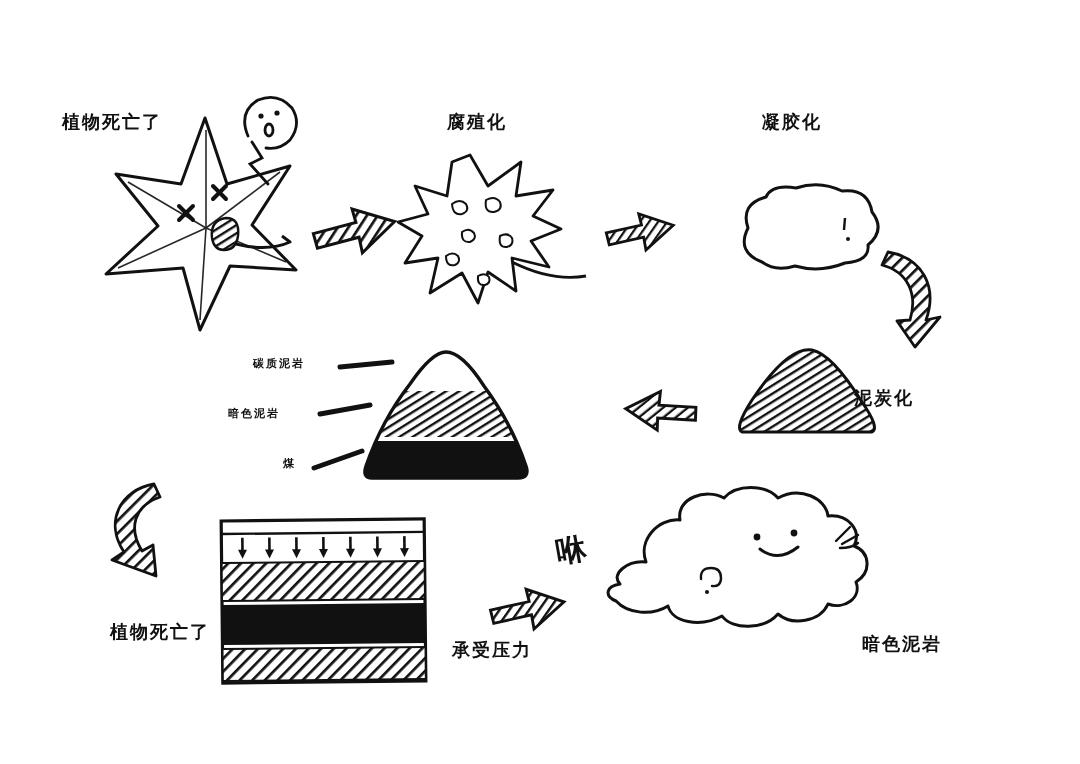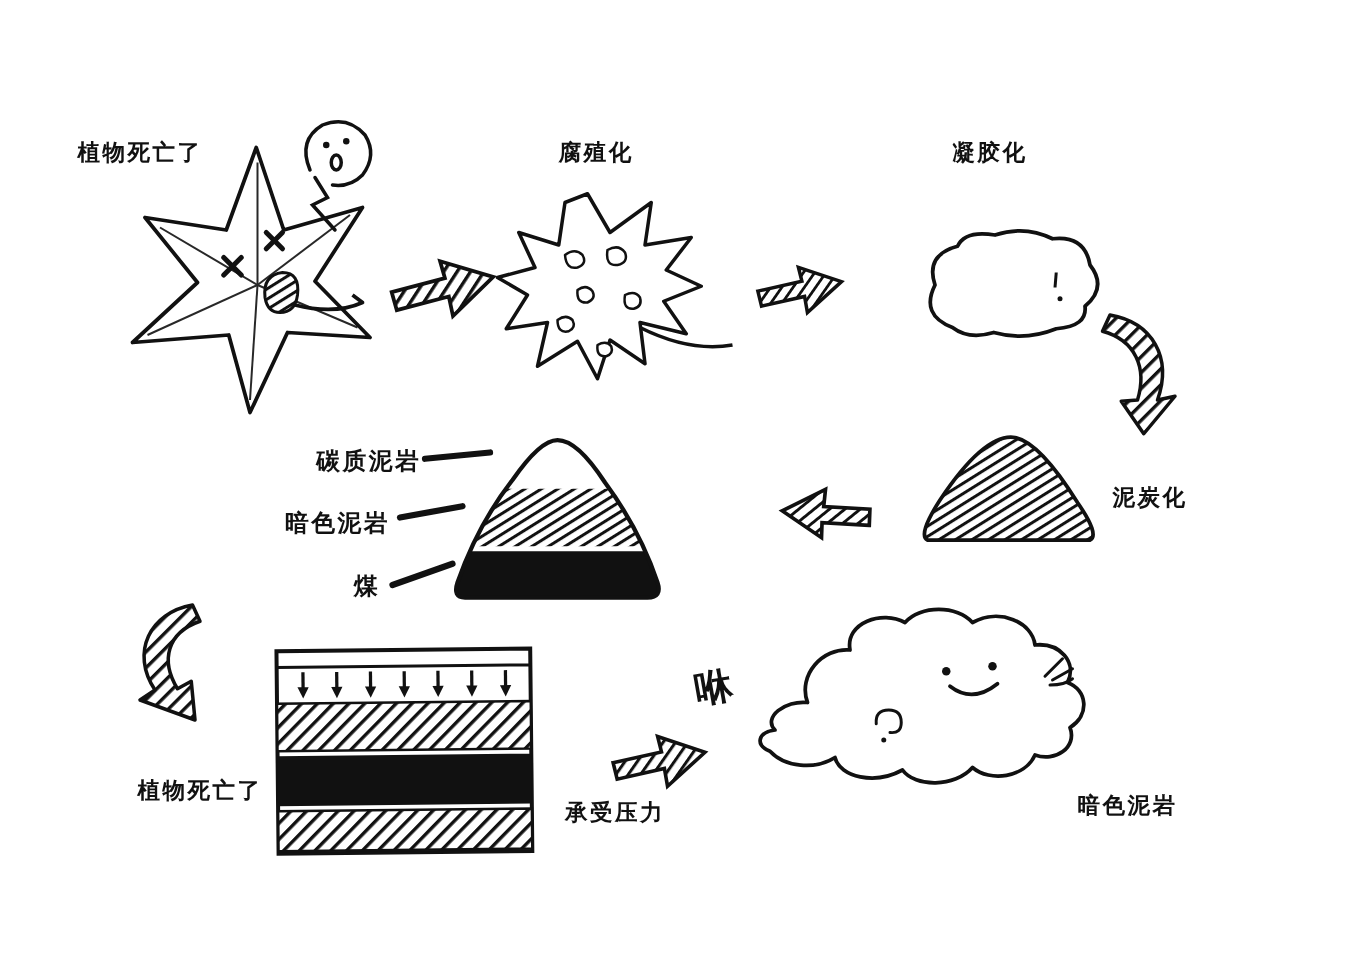--- a/index.html
+++ b/index.html
@@ -12,21 +12,21 @@
   }
   .art{position:absolute;left:0;top:0;width:1080px;height:764px;}
   .lbl{
     position:absolute;
     color:#111;
     font-size:18px;
     font-weight:600;
     letter-spacing:2px;
     white-space:nowrap;
   }
-  .lbl.small{font-size:19px;}
+  .lbl.small{font-size:11px;}
   .whoosh{
     font-size:30px;
     font-weight:700;
     transform:rotate(-10deg);
     letter-spacing:0;
   }
 </style>
 </head>
 <body>
 
@@ -176,21 +176,21 @@
       <path d="M701,579 Q700,568 711,568 Q721,568 721,578 Q721,587 712,586" fill="none" stroke-width="2.4"></path>
       <circle cx="707" cy="592" r="2" fill="#111" stroke="none"></circle>
 
       <path d="M836,541 L850,527 M842,544 L858,535 M840,548 Q852,548 858,543" fill="none" stroke-width="2.4"></path>
     </g>
   </svg>
 
   <div class="lbl" style="left:62px;top:110px">植物死亡了</div>
   <div class="lbl" style="left:447px;top:110px">腐殖化</div>
   <div class="lbl" style="left:762px;top:110px">凝胶化</div>
-  <div class="lbl" style="left:890px;top:386px">泥炭化</div>
+  <div class="lbl" style="left:854px;top:386px">泥炭化</div>
 
   <div class="lbl small" style="left:253px;top:356px">碳质泥岩</div>
   <div class="lbl small" style="left:228px;top:406px">暗色泥岩</div>
   <div class="lbl small" style="left:283px;top:456px">煤</div>
 
   <div class="lbl" style="left:110px;top:620px">植物死亡了</div>
   <div class="lbl" style="left:452px;top:638px">承受压力</div>
   <div class="lbl" style="left:862px;top:632px">暗色泥岩</div>
 
   <div class="lbl whoosh" style="left:556px;top:530px">咻</div>

